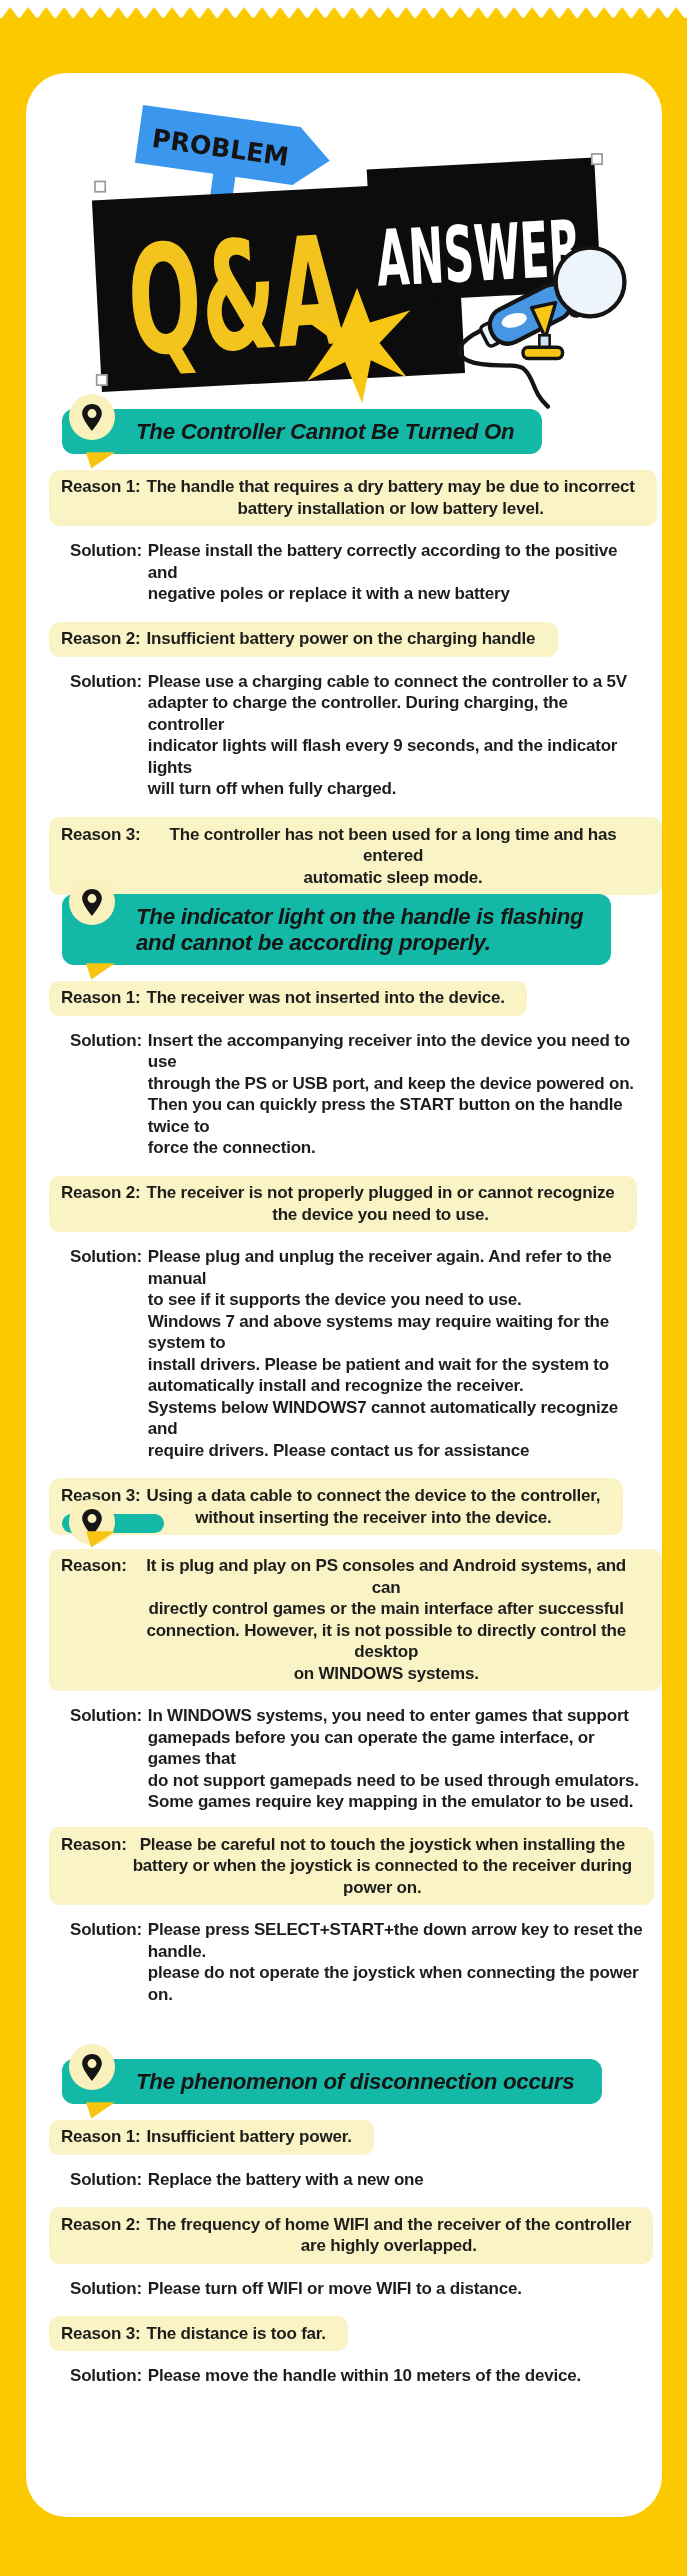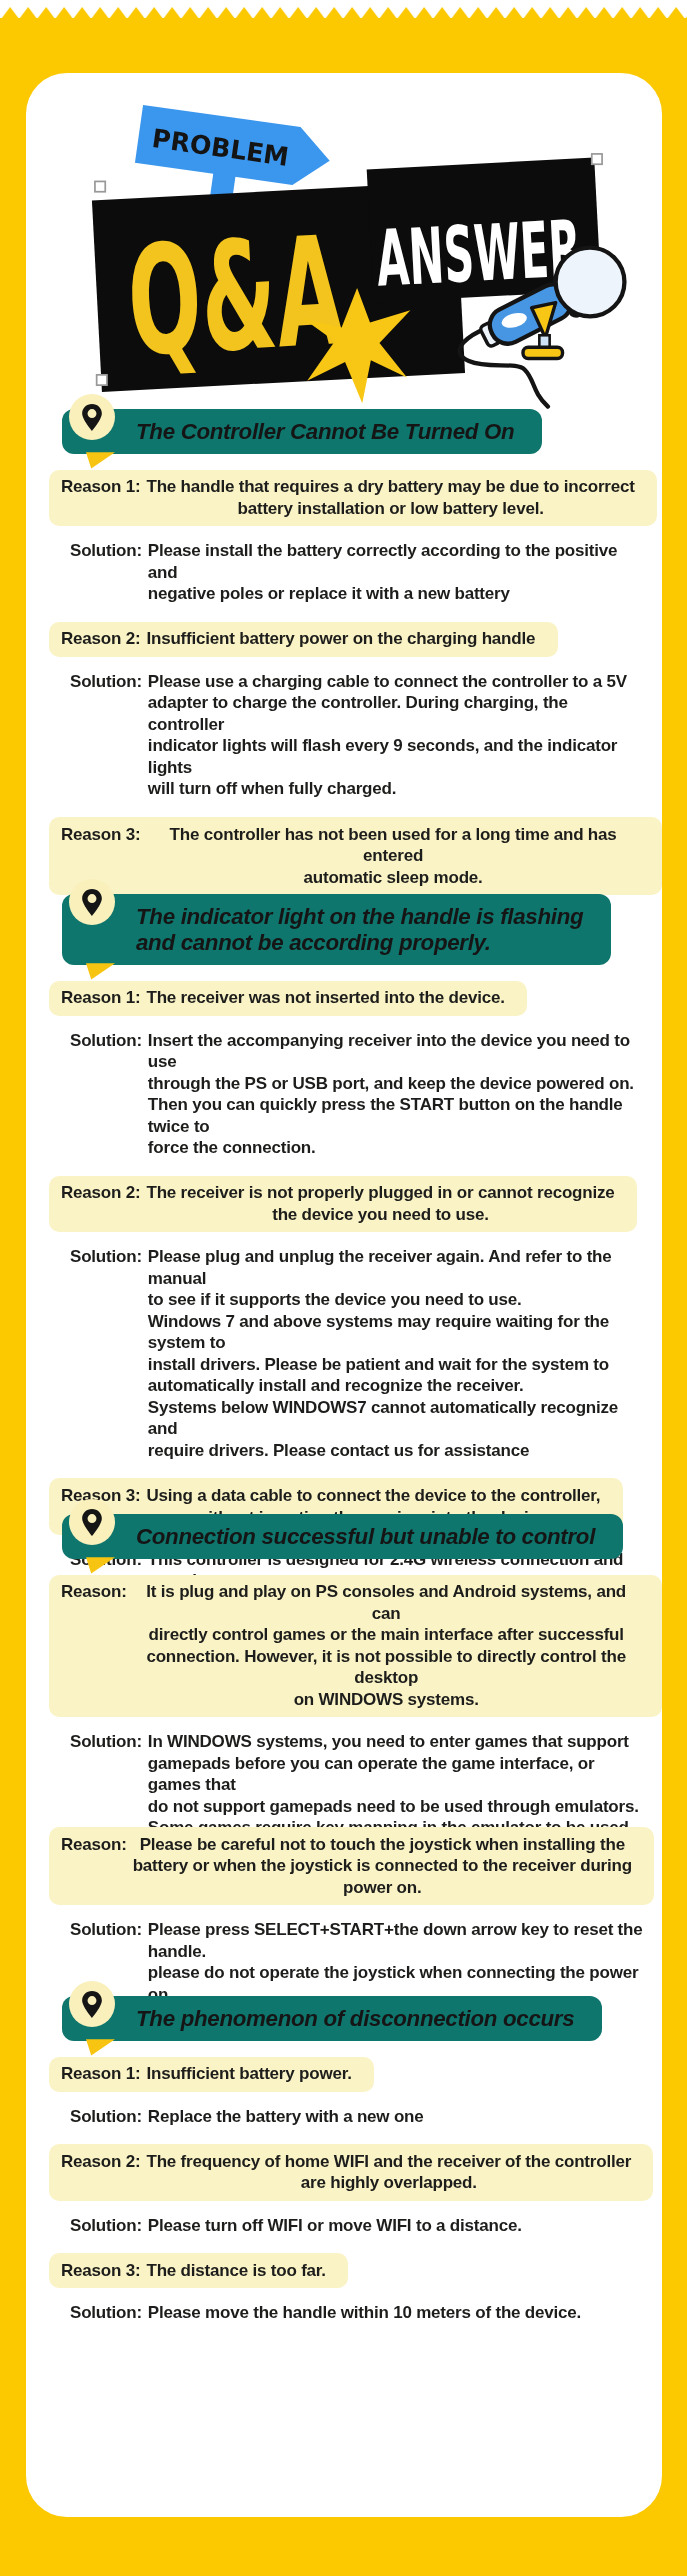--- a/index.html
+++ b/index.html
@@ -3,21 +3,21 @@
 <meta charset="utf-8">
 <style>
   html,body{margin:0;padding:0;}
   .page{position:relative;width:688px;height:2576px;background:#ffffff;overflow:hidden;
         font-family:"Liberation Sans",sans-serif;color:#1d1d1b;}
   .yellow-bg{position:absolute;left:0;top:18px;width:688px;height:2558px;background:#FCC800;}
   .zigzag{position:absolute;left:0;top:6.9px;}
   .card{position:absolute;left:26px;top:73px;width:636px;height:2444px;background:#ffffff;border-radius:41px;}
   .header-art{position:absolute;left:43px;top:6.9px;}
   .qa-section{position:absolute;left:0;right:0;}
-  .q-bubble{position:relative;width:fit-content;margin-left:36px;background:#0f766e;
+  .q-bubble{position:relative;width:fit-content;margin-left:36px;background:#14b8a6;
             border-radius:12px;padding:9.5px 27.5px 9.5px 74px;}
   .q-bubble::after{content:'';position:absolute;left:24px;bottom:-14.6px;width:29px;height:16.3px;
             background:#F7C411;clip-path:polygon(0 0,100% 0,18% 100%);}
   .q-pin{position:absolute;left:6.9px;top:-14.6px;width:46px;height:46px;border-radius:50%;
          background:#FAF0BC;display:flex;align-items:center;justify-content:center;}
   .q-title{font-size:22.3px;font-weight:bold;font-style:italic;line-height:26px;
            letter-spacing:-0.3px;white-space:pre-line;color:#151515;}
   .block{display:flex;width:fit-content;max-width:602px;font-size:17px;font-weight:bold;
          line-height:21.5px;letter-spacing:-0.2px;}
   .block .lbl{white-space:nowrap;margin-right:6px;}
@@ -174,21 +174,20 @@
       </div>
     </section>
 
     <section class="qa-section" style="top:1441px">
       <div class="q-bubble">
         <div class="q-pin">
           <svg width="26" height="29" viewBox="0 0 24 28">
             <path fill-rule="evenodd" fill="#151515" d="M12 1C6.5 1 2.5 5 2.5 10.2 C2.5 16 12 27 12 27 S21.5 16 21.5 10.2 C21.5 5 17.5 1 12 1 Z M12 14.5 a4.3 4.3 0 1 1 0-8.6 a4.3 4.3 0 0 1 0 8.6 Z"></path>
           </svg>
         </div>
-        <div class="q-title">Connection successful but unable to control</div>
       </div>
       <div class="block reason">
         <span class="lbl">Reason:</span>
         <span class="txt">It is plug and play on PS consoles and Android systems, and can
 directly control games or the main interface after successful
 connection. However, it is not possible to directly control the desktop
 on WINDOWS systems.</span>
       </div>
       <div class="block solution">
         <span class="lbl">Solution:</span>
@@ -206,21 +205,21 @@
 battery or when the joystick is connected to the receiver during
 power on.</span>
       </div>
       <div class="block solution">
         <span class="lbl">Solution:</span>
         <span class="txt">Please press SELECT+START+the down arrow key to reset the handle.
 please do not operate the joystick when connecting the power on.</span>
       </div>
     </section>
 
-    <section class="qa-section" style="top:1923px">
+    <section class="qa-section" style="top:1986px">
       <div class="q-bubble">
         <div class="q-pin">
           <svg width="26" height="29" viewBox="0 0 24 28">
             <path fill-rule="evenodd" fill="#151515" d="M12 1C6.5 1 2.5 5 2.5 10.2 C2.5 16 12 27 12 27 S21.5 16 21.5 10.2 C21.5 5 17.5 1 12 1 Z M12 14.5 a4.3 4.3 0 1 1 0-8.6 a4.3 4.3 0 0 1 0 8.6 Z"></path>
           </svg>
         </div>
         <div class="q-title">The phenomenon of disconnection occurs</div>
       </div>
       <div class="block reason">
         <span class="lbl">Reason 1:</span>

